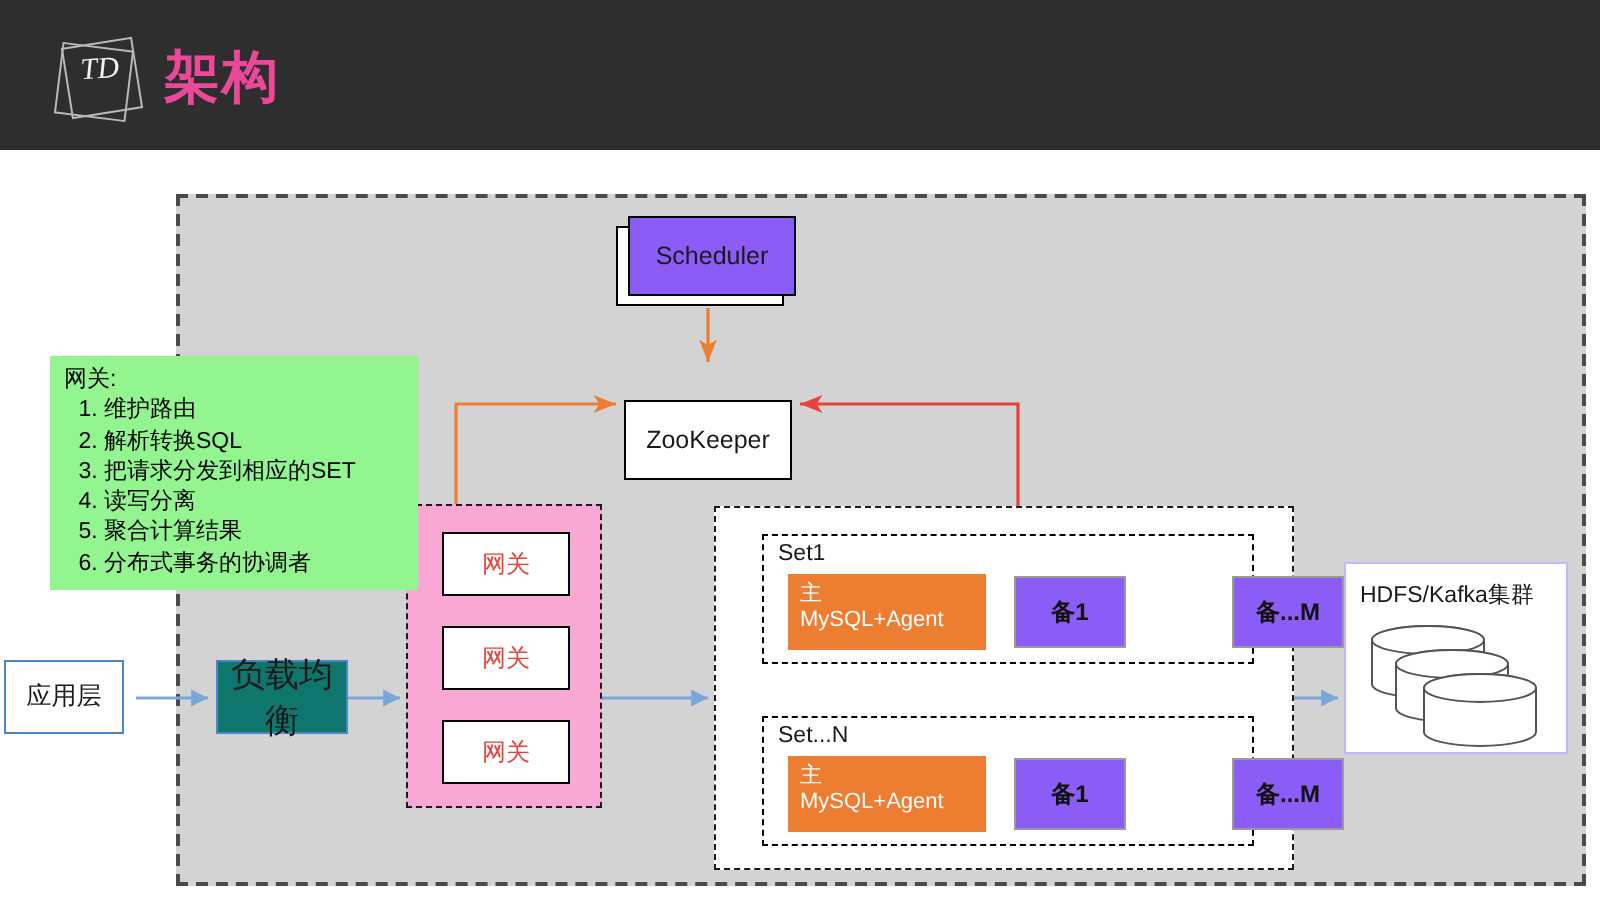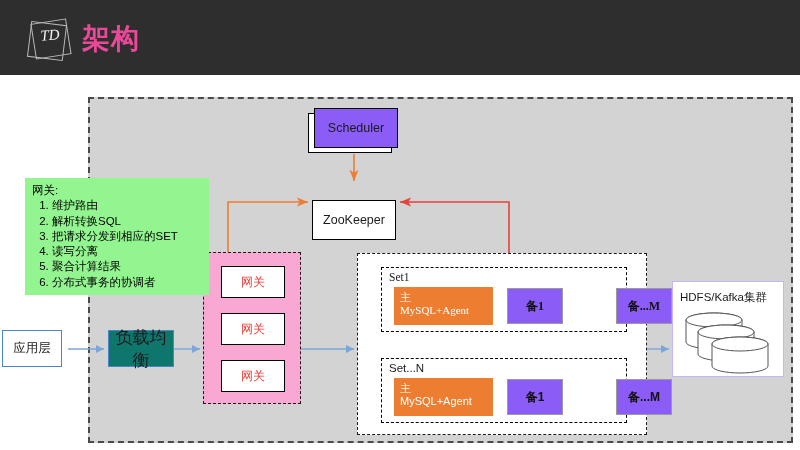--- a/index.html
+++ b/index.html
@@ -188,21 +188,21 @@
     z-index: 14;
   }
   .set-card {
     position: absolute;
     left: 23px;
     width: 246px; height: 65px;
     background: #ffffff;
     border: 1.5px dashed #000000;
     box-sizing: border-box;
   }
-  #set-card-1 { top: 13px; font-family: Liberation Serif, serif; }
+  #set-card-1 { top: 13px; }
   #set-card-2 { top: 104px; }
   .set-label {
     position: absolute;
     left: 7px; top: 3px;
     font-size: 11.5px;
     color: #1a1a1a;
   }
   .node-master {
     position: absolute;
     left: 12px; top: 19px;

